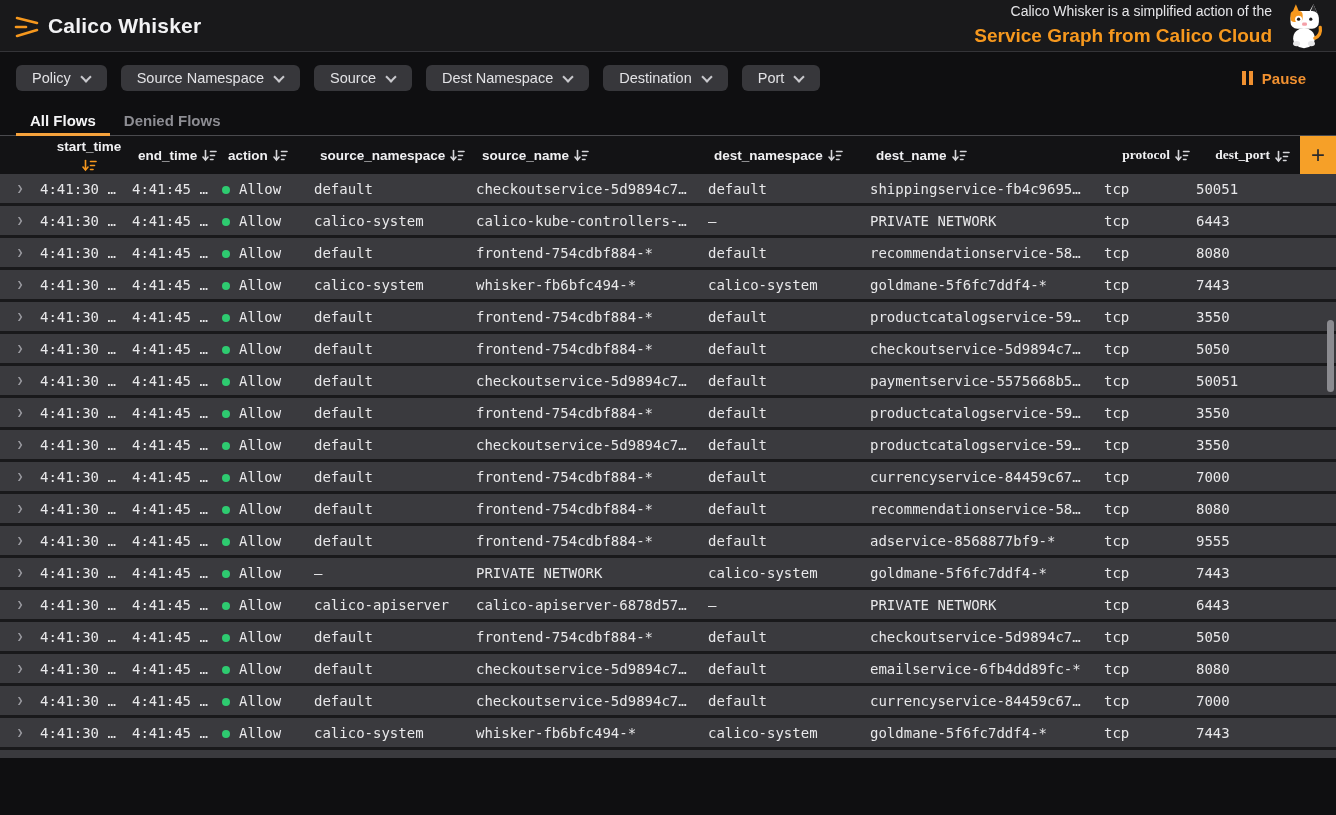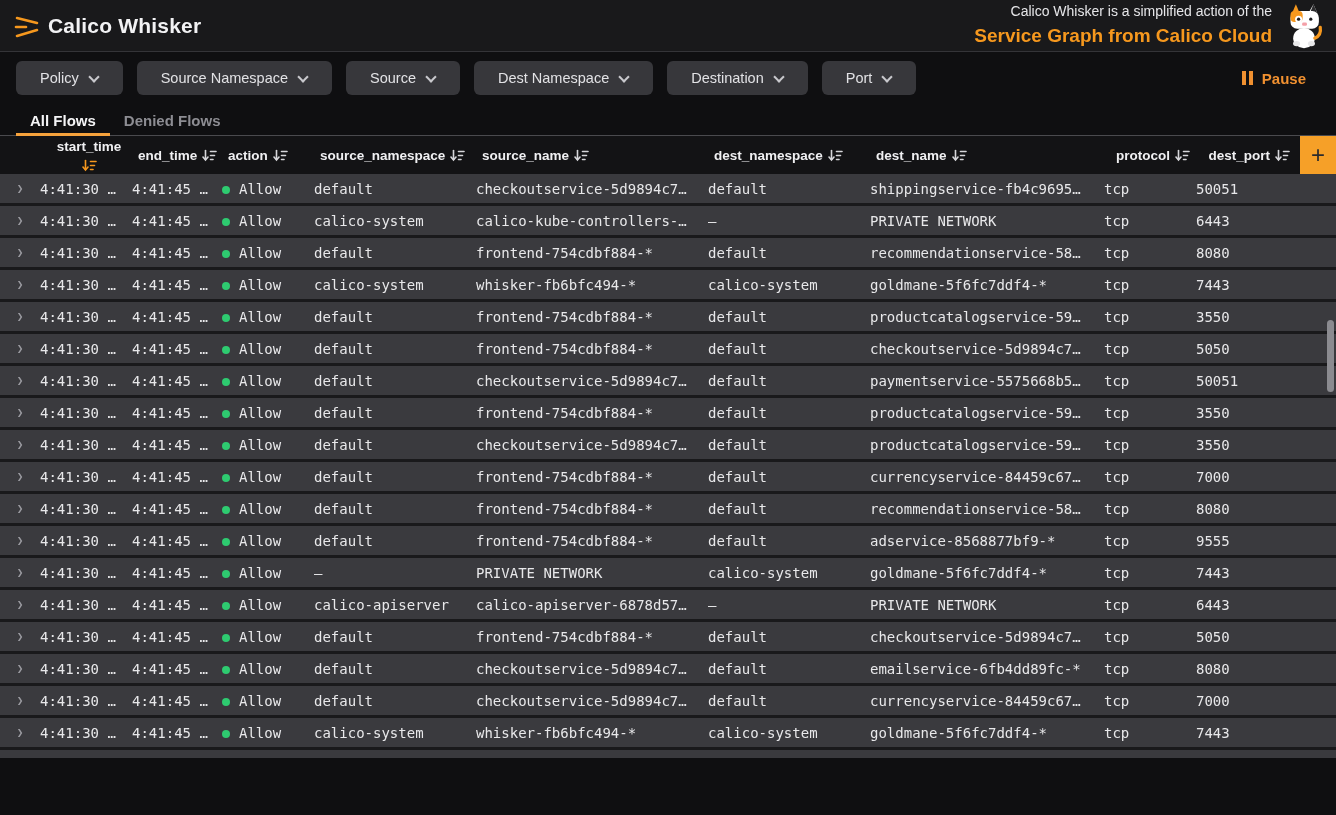--- a/index.html
+++ b/index.html
@@ -20,22 +20,22 @@
   .topbar-right { margin-left:auto; display:flex; align-items:center; gap:10px; }
   .tagline { text-align:right; line-height:1.5; }
   .tagline .line1 { font-size:14px; color:#e6e6e9; }
   .tagline .line2 { font-size:19px; font-weight:bold; color:#f6981e; cursor:pointer; }
   .cat { width:44px; height:46px; }
   
   .filterbar {
     height:52px; display:flex; align-items:center; gap:14px; padding:0 16px;
   }
   .filter-btn {
-    background:#37373b; border:none; border-radius:6px; height:34px;
-    padding:0 24px; color:#e2e2e5; font-size:14.5px; font-family:inherit;
+    background:#37373b; border:none; border-radius:6px; height:26px;
+    padding:0 16px; color:#e2e2e5; font-size:14.5px; font-family:inherit;
     display:flex; align-items:center; gap:10px; cursor:pointer;
   }
   .chev-down { width:10px; height:10px; display:inline-block; position:relative; top:-2px; }
   .chev-down::after {
     content:""; position:absolute; left:1px; top:2px; width:6px; height:6px;
     border-right:2px solid #c9c9cd; border-bottom:2px solid #c9c9cd; transform:rotate(45deg);
   }
   .pause-btn {
     margin-left:auto; background:none; border:none; color:#f09030; font-size:15px;
     font-weight:bold; display:flex; align-items:center; gap:9px; cursor:pointer; font-family:inherit;
@@ -55,40 +55,40 @@
   }
   
   .table { position:relative; }
   .thead {
     height:38px; background:#131315; display:flex; align-items:center; position:relative;
   }
   .hcell {
     display:flex; align-items:center; gap:5px; font-size:13.5px; font-weight:bold;
     color:#f0f0f2; white-space:nowrap; overflow:hidden; padding-left:6px; cursor:pointer;
   }
-  .hcell.right { justify-content:flex-end; padding-right:6px; }
+  .hcell.right { justify-content:flex-end; padding-right:6px;font-family:Liberation Serif, serif; }
   .add-col {
     position:absolute; right:0; top:0; width:36px; height:38px; background:#f6a028;
     border:none; color:#2b2b2d; font-size:24px; line-height:1; cursor:pointer;
     display:flex; align-items:center; justify-content:center; font-family:inherit;
   }
   .rows { }
   .trow {
     height:32px; background:#3a3a3e; border-bottom:3px solid #19191b;
     display:flex; align-items:center; cursor:pointer;
     font-family:"DejaVu Sans Mono", monospace; font-size:14px; color:#e8e8ea;
   }
   .trow.partial { height:8px; border-bottom:none; }
   .cell { white-space:nowrap; overflow:hidden; flex:none; }
   .c-chev { display:flex; justify-content:center; color:#9b9ba1; font-size:11px; }
   .dot { width:8px; height:8px; border-radius:50%; background:#2ecb70; display:inline-block; margin-right:9px; }
   
   .w0{width:40px;} .w1{width:92px;flex-direction:column;} .w2{width:90px;} .w3{width:92px;}
   .w4{width:162px;} .w5{width:232px;} .w6{width:162px;} .w7{width:234px;}
-  .w8{width:92px;} .w9{width:100px;} .wsp{width:40px;}
+  .w8{width:92px;} .w9{width:100px;align-items:flex-end;} .wsp{width:40px;}
   
   .scroll-thumb {
     position:absolute; right:2px; top:184px; width:7px; height:72px;
     background:#8b8b90; border-radius:4px; cursor:grab;
   }
 </style>
 </head>
 <body>
 
 <div class="topbar">

